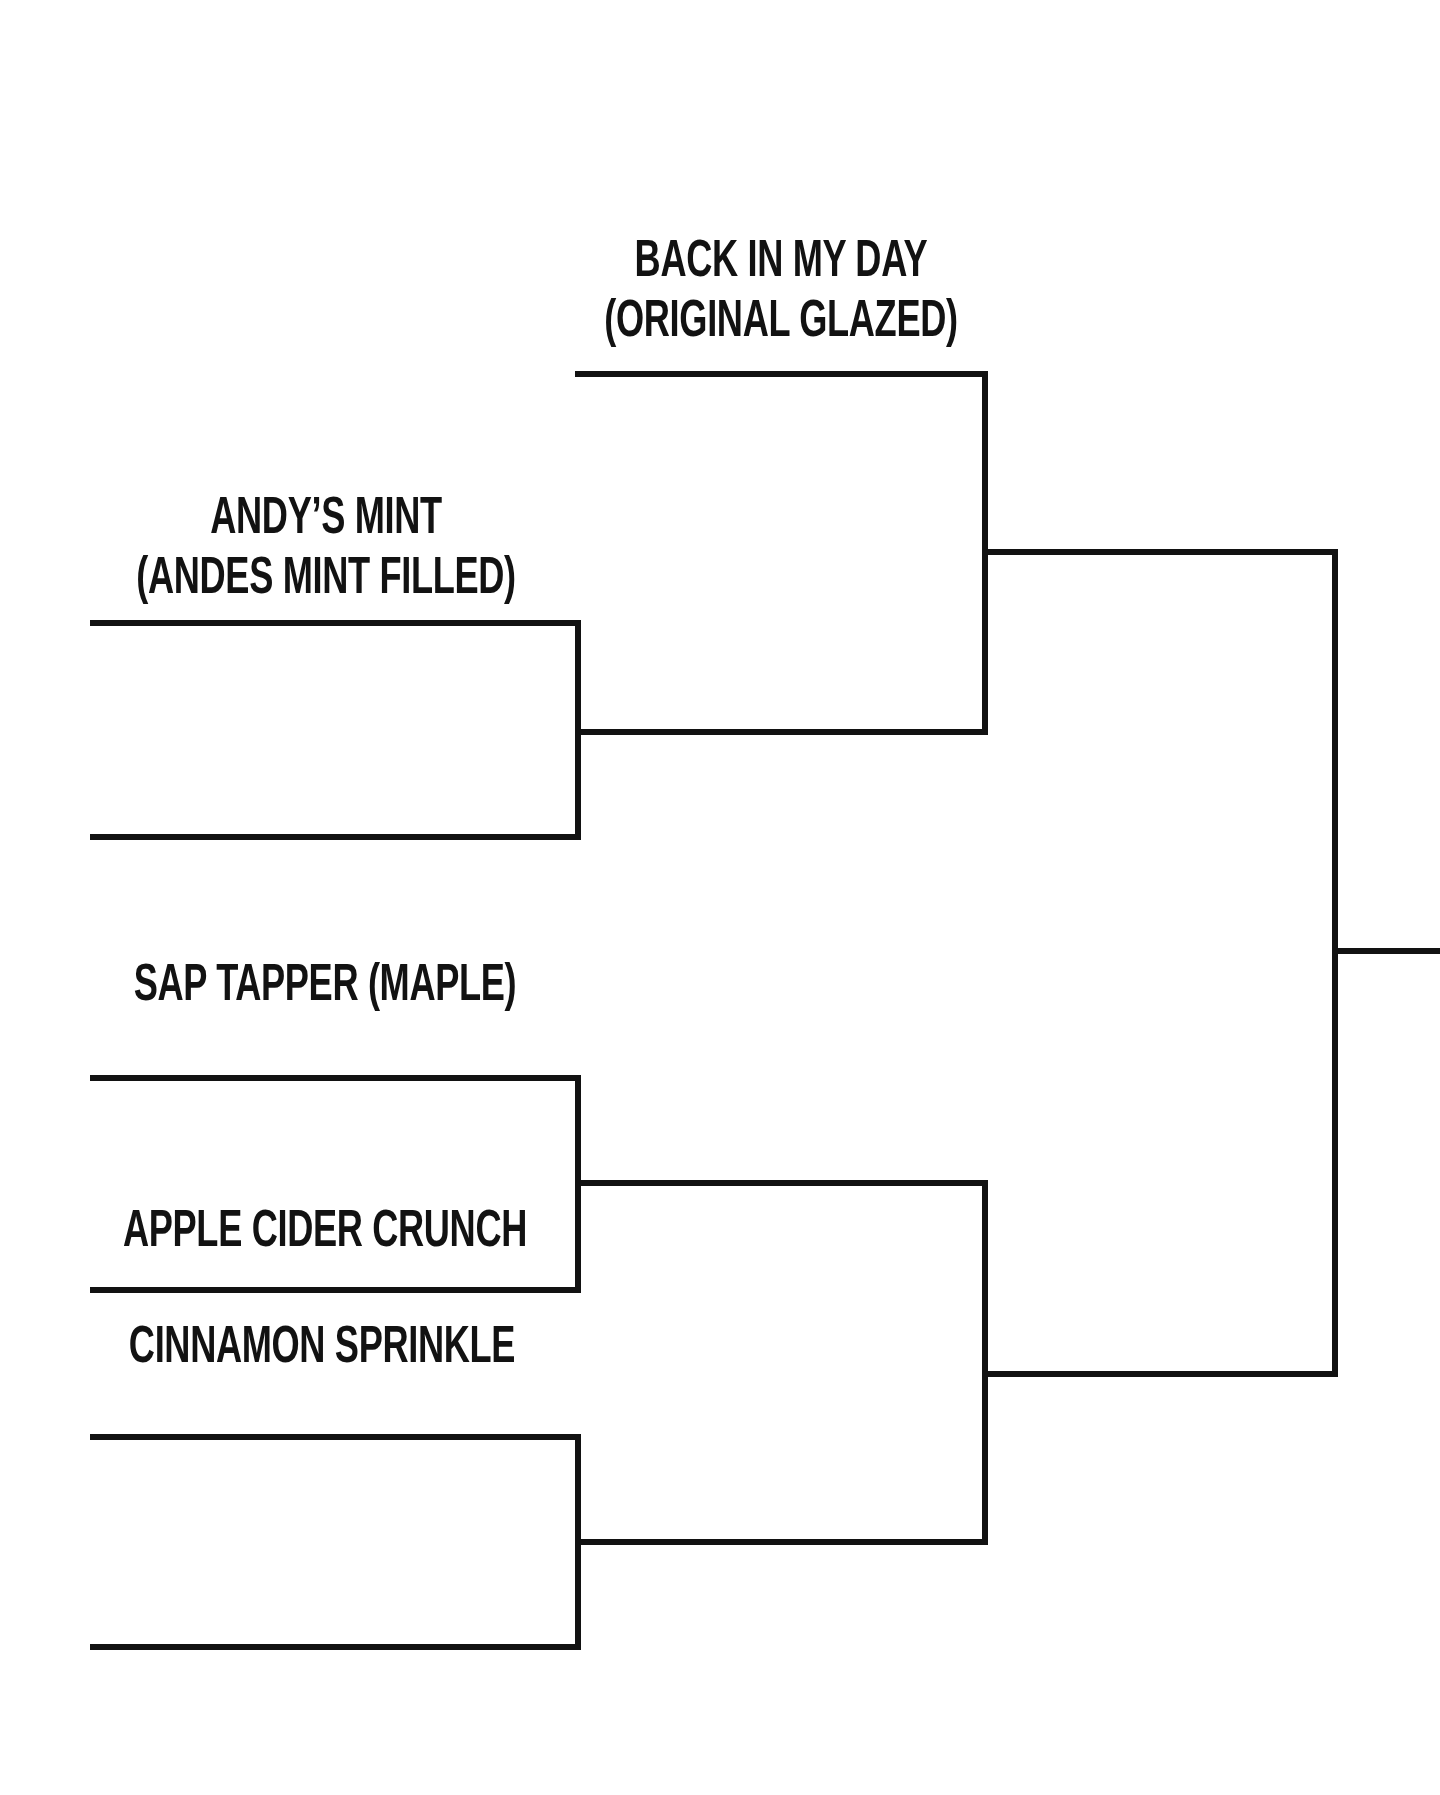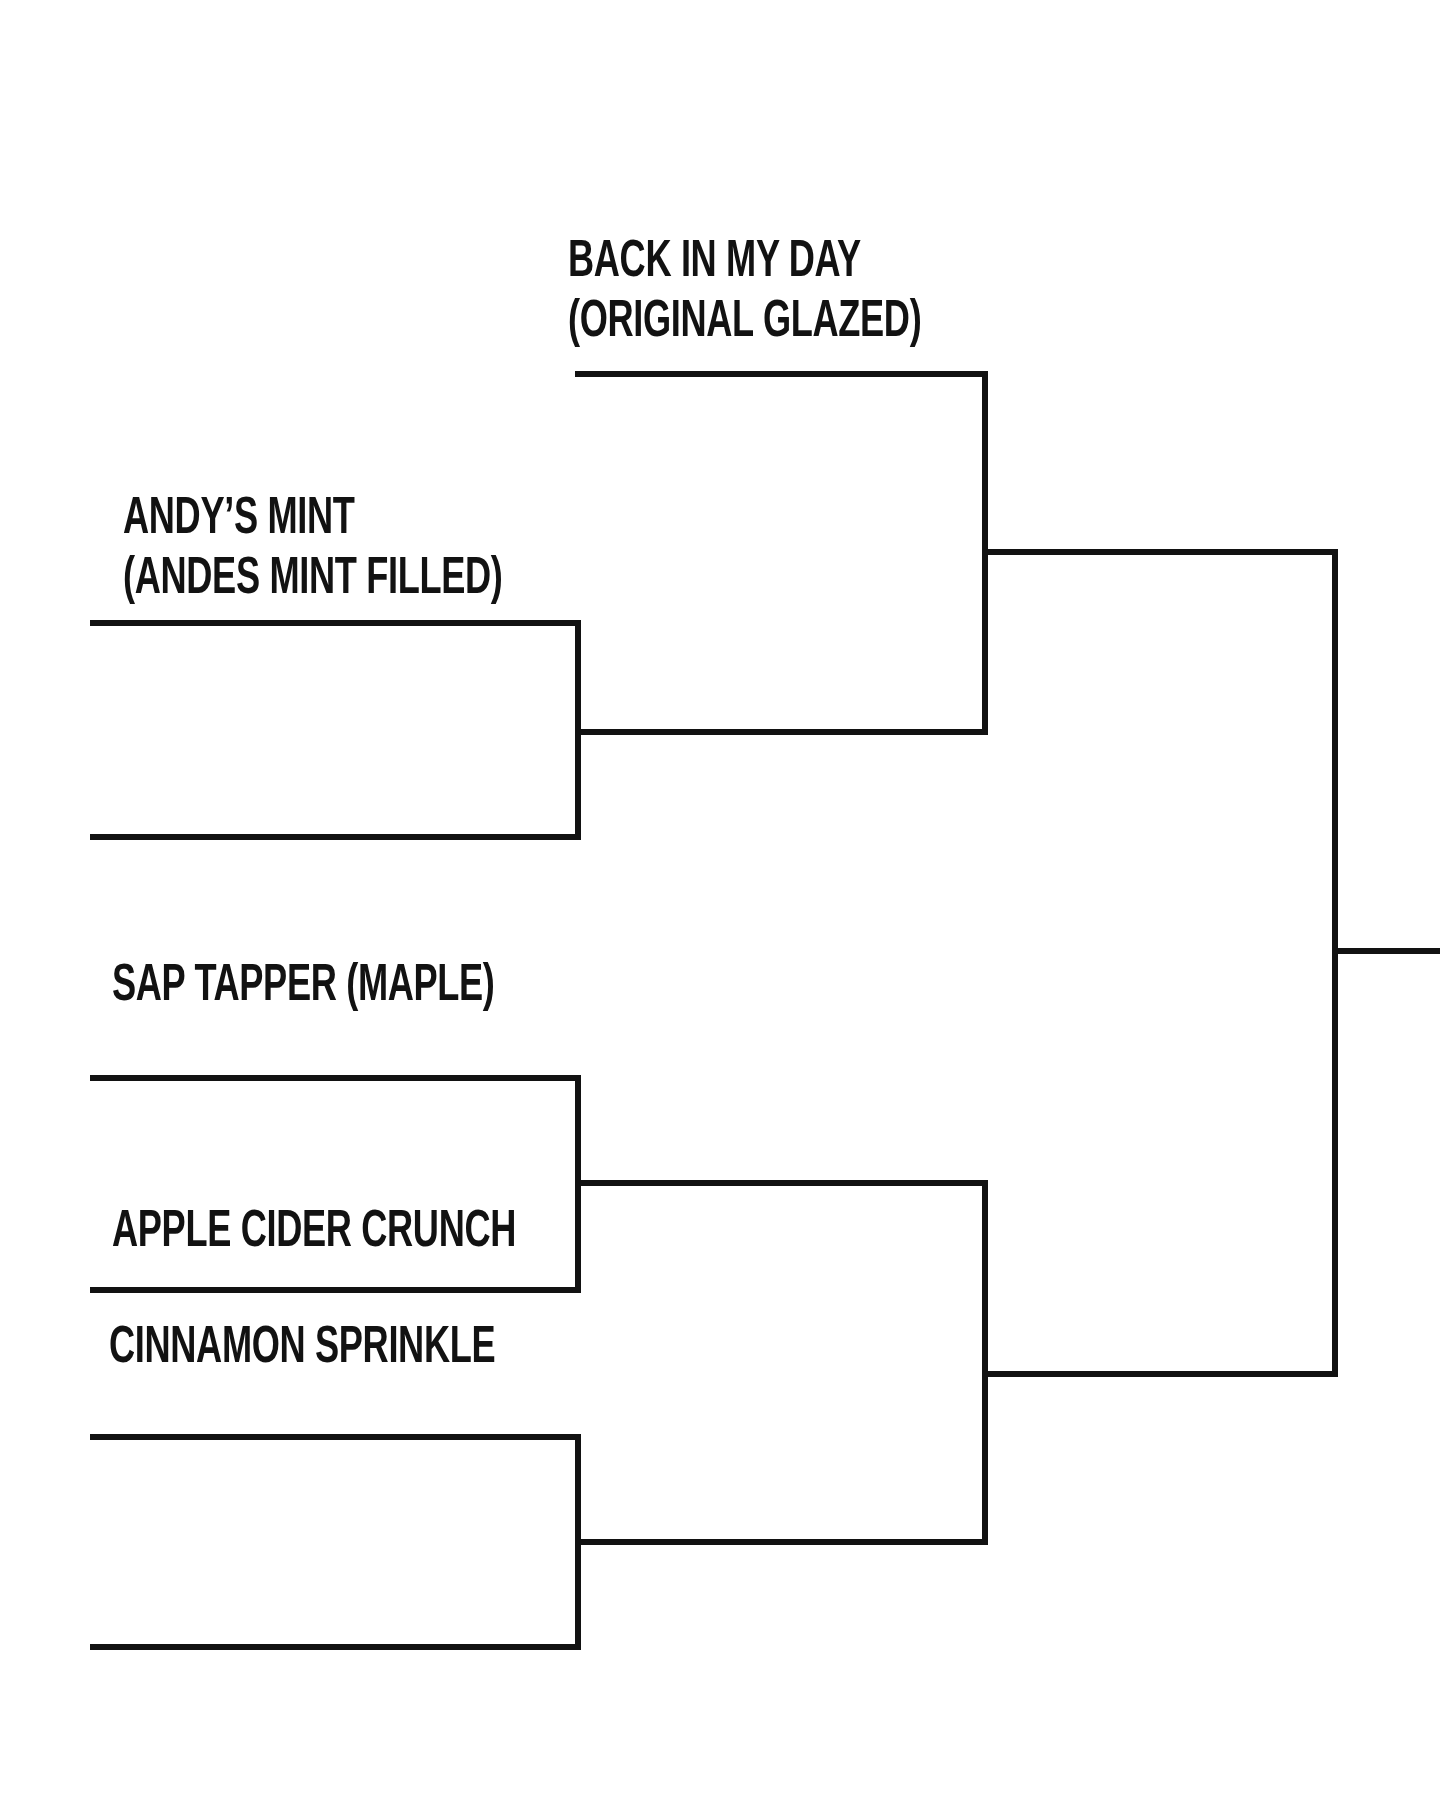--- a/index.html
+++ b/index.html
@@ -15,20 +15,21 @@
     margin:0 auto;
     background:var(--background);
     overflow:hidden;
     font-family:"Liberation Sans","DejaVu Sans",sans-serif;
   }
   .hl{position:absolute;height:6px;background:var(--line);}
   .vl{position:absolute;width:6px;background:var(--line);}
   .label{
     position:absolute;
     width:600px;
+    text-align:center;
     color:var(--text);
     font-weight:700;
     font-size:51px;
     line-height:60px;
     letter-spacing:-0.5px;
     white-space:nowrap;
   }
   .label .ln{
     display:block;
     transform:scaleX(0.71);
@@ -38,21 +39,21 @@
 </head>
 <body>
 
 <div id="canvas">
 
   <div class="label" style="left:481px;top:229px;">
     <span class="ln">BACK IN MY DAY</span>
     <span class="ln">(ORIGINAL GLAZED)</span>
   </div>
 
-  <div class="label" style="left:36px;top:486px;">
+  <div class="label" style="left:26px;top:486px;">
     <span class="ln">ANDY’S MINT</span>
     <span class="ln">(ANDES MINT FILLED)</span>
   </div>
 
 
   <div class="label" style="left:25px;top:933px;margin-top:20px;">
     <span class="ln">SAP TAPPER (MAPLE)</span>
   </div>
 
   <div class="label" style="left:25px;top:1199px;">

